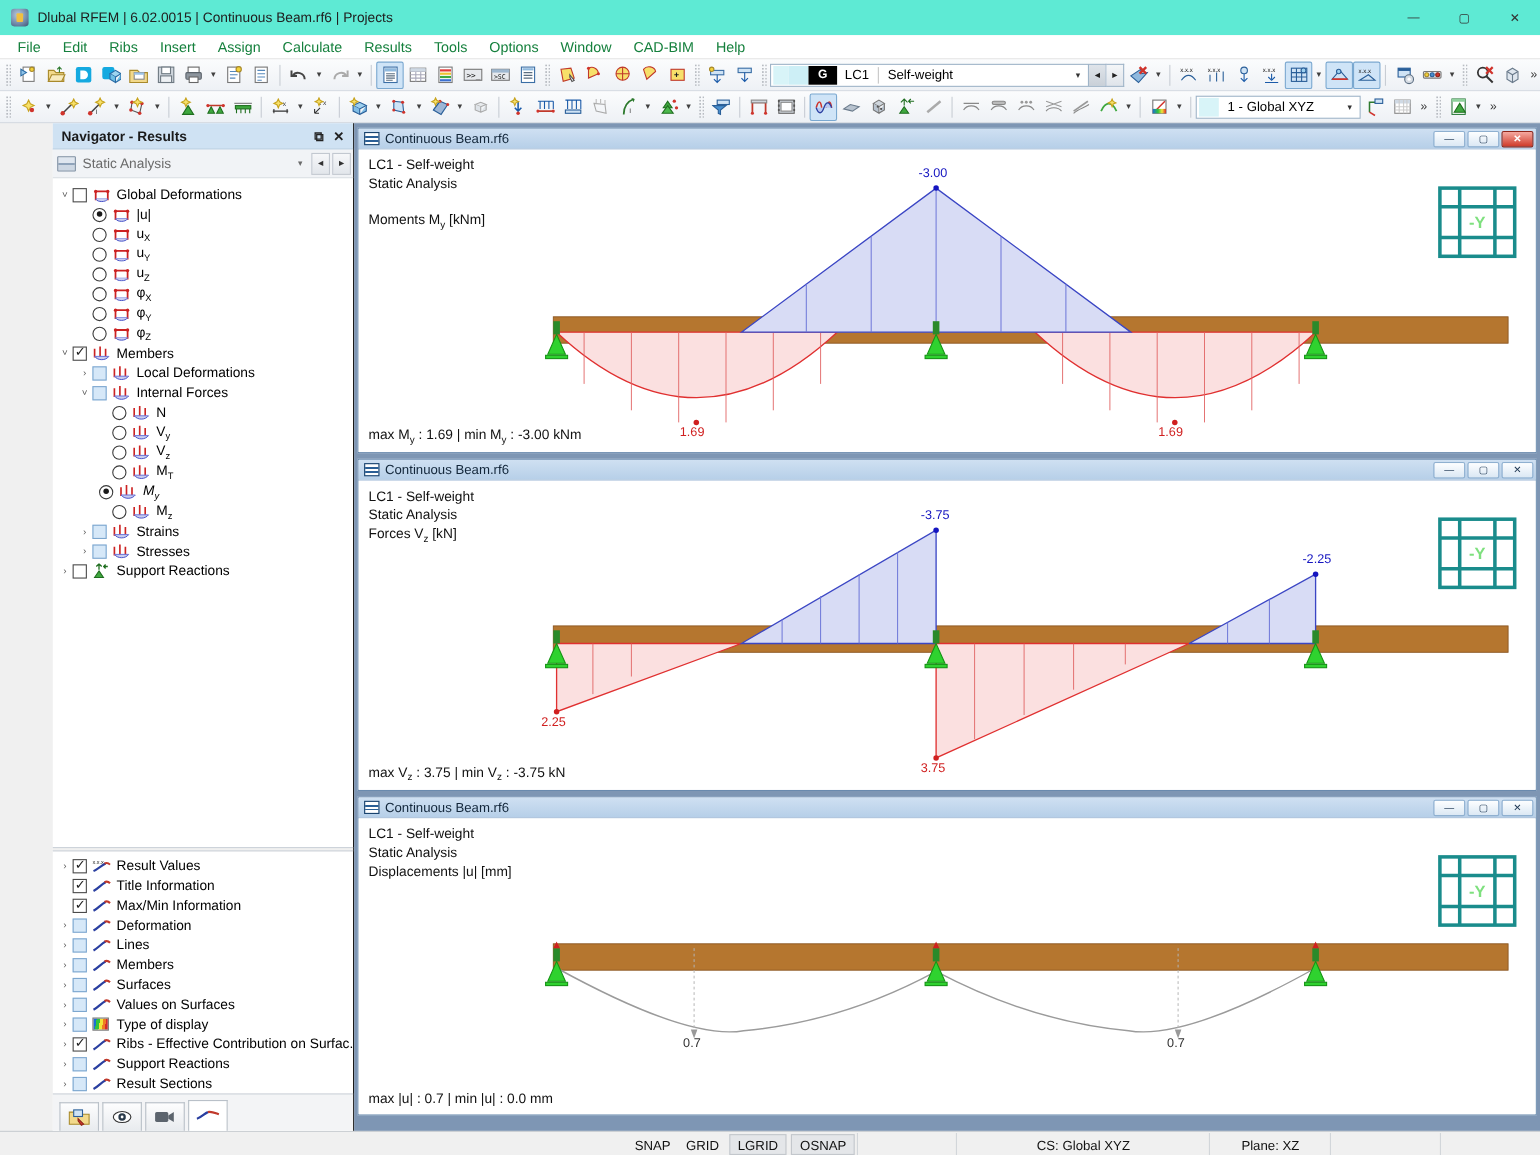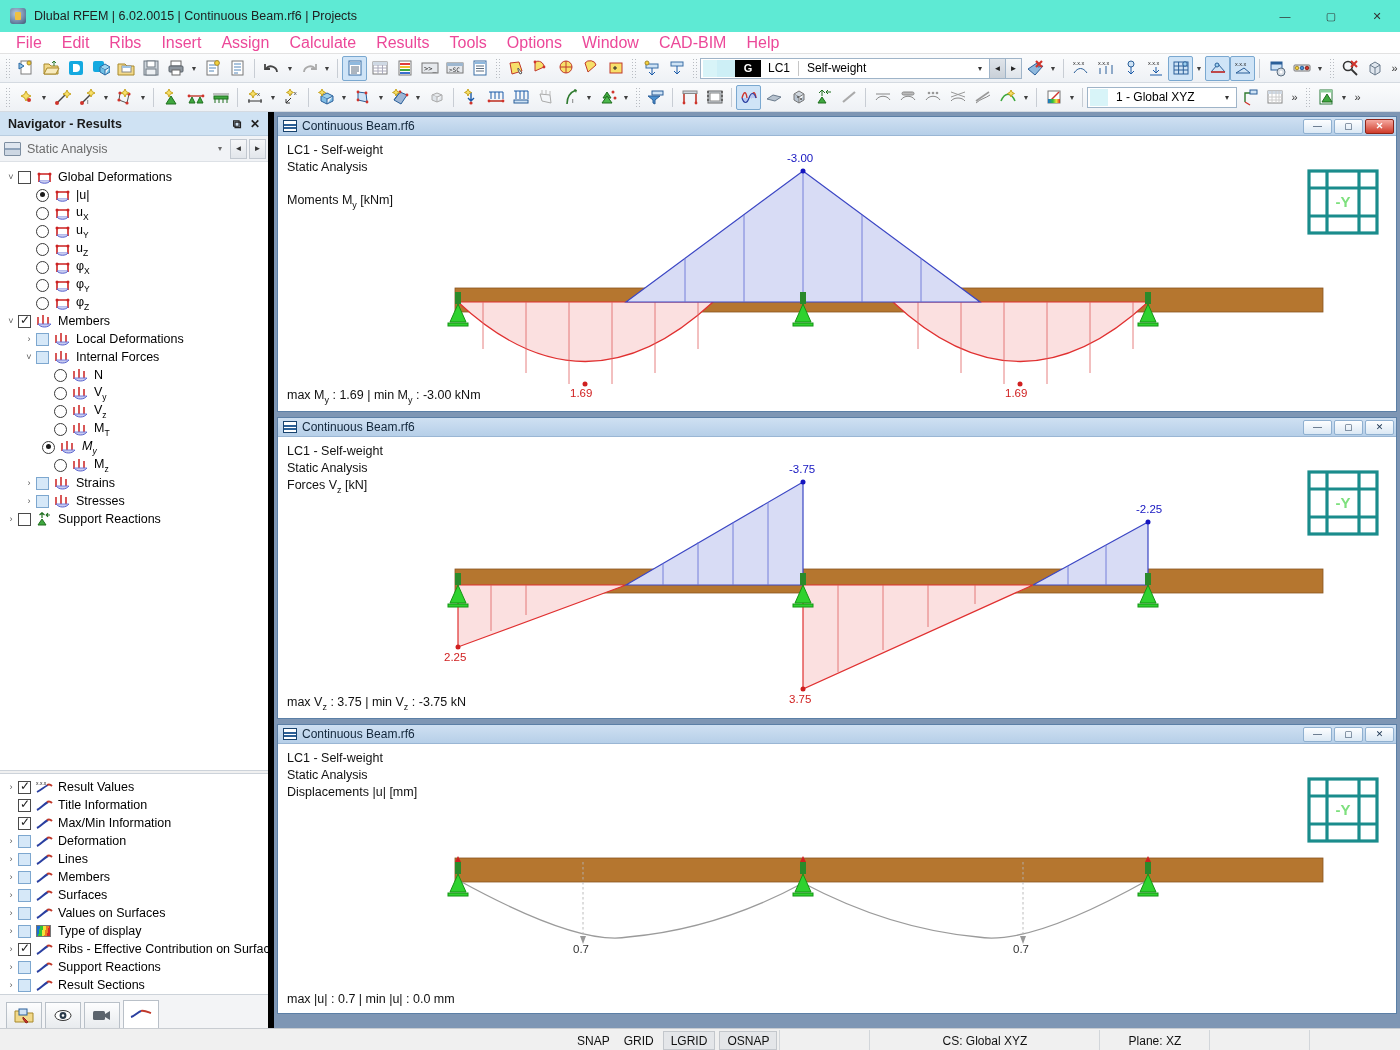--- a/index.html
+++ b/index.html
@@ -37,21 +37,21 @@
     font-size: 11px; color: #333;
   }
 
   
   #menubar {
     height: 22px; background: #ffffff;
     display: flex; align-items: center; padding-left: 6px;
     border-bottom: 1px solid #e2e2e2;
   }
   .menu-item {
-    padding: 3px 10px; font-size: 16px; color: #ec4899;
+    padding: 3px 10px; font-size: 13px; color: #15803d;
     line-height: 14px;
   }
 
   
   .toolbar {
     height: 29px; background: linear-gradient(#fbfcfd, #eef1f5);
     display: flex; align-items: center;
     border-bottom: 1px solid #d4dae1;
     padding-left: 2px;
     overflow: hidden;
@@ -119,21 +119,22 @@
   #cs-swatch { width: 18px; height: 17px; background: #d8f4f8; margin-left: 2px; flex:none;}
   #cs-label { padding-left: 8px; flex:1; }
 
   
   #main { display: flex; height: 916px; }
 
   
   #navigator {
     width: 274px; background: #fff; flex: none;
     display: flex; flex-direction: column;
-    border-right: 6px solid #000000;
+    border-right: 1px solid #000000;
+    margin-left: 48px;
   }
   #nav-header {
     height: 24px; background: #cfe2f3;
     display: flex; align-items: center; padding: 0 4px 0 8px;
     font-weight: bold; font-size: 12.5px; color: #1a1a1a;
     border-bottom: 1px solid #b9cde0;
   }
   #nav-header .spacer { flex: 1; }
   .navhbtn { width: 18px; text-align: center; font-size: 12px; color: #222; }
   #nav-subbar {

